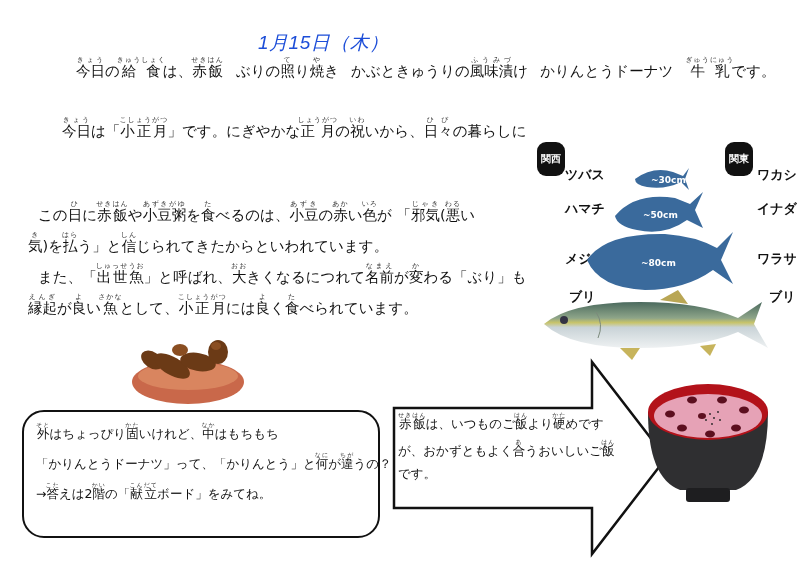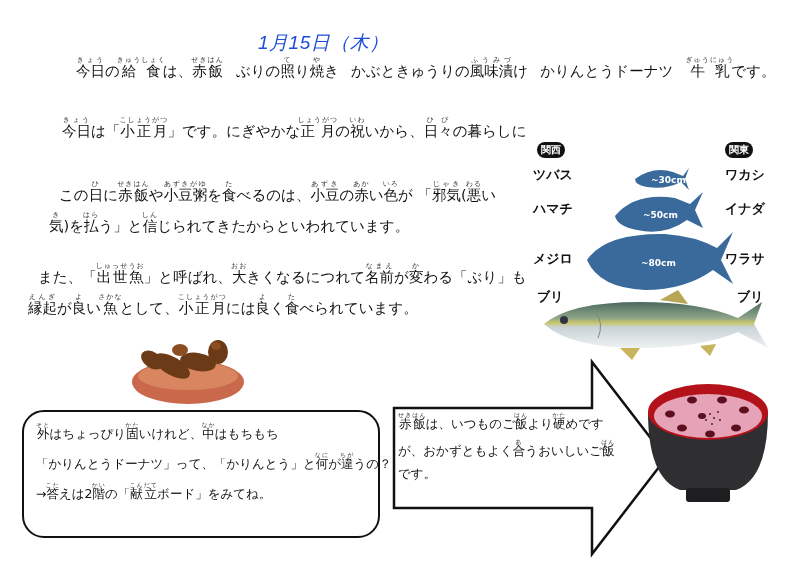--- a/index.html
+++ b/index.html
@@ -16,32 +16,32 @@
   ruby { ruby-position: over; font-family: Liberation Serif, serif; }
   rt { font-size: 7px; color: #333; letter-spacing: 1px; }
   .menu-line {
     left: 76px; top: 56px; font-size: 14.5px; white-space: nowrap; line-height: 30px;
   }
   .menu-line .gap { display: inline-block; width: 12px; }
   .para {
     left: 28px; width: 480px; font-size: 14.5px; line-height: 31px; white-space: nowrap;
   }
   .p1 { top: 116px; margin-left: 24px; }
-  .p2 { top: 180px; margin-left: 21px; }
+  .p2 { top: 200px; }
   .p3 { top: 262px; }
   .para .line { display: block; height: 31px; }
   .indent { display: inline-block; width: 10px; }
 
   
   .region-label {
-    font-weight: bold; font-size: 13px; font-family: "DejaVu Sans", sans-serif;
+    font-weight: bold; font-size: 13px; font-family: "DejaVu Sans", sans-serif; margin-left: 32px;
   }
   .badge {
     display: inline-block; background: #111; color: #fff; border-radius: 9px;
-    padding: 1px 4px; font-size: 10px; font-weight: bold;
+    padding: 10px 4px; font-size: 10px; font-weight: bold;
   }
 
   
   .bubble {
     left: 22px; top: 410px; width: 358px; height: 128px; border: 2.5px solid #111;
     border-radius: 22px; background: #fff; box-sizing: border-box;
     font-size: 12.5px; padding: 10px 0 0 12px; line-height: 1.2;
   }
   .bubble .bl { display: block; margin-bottom: 10px; white-space: nowrap; }
   .bubble rt { font-size: 6px; }

